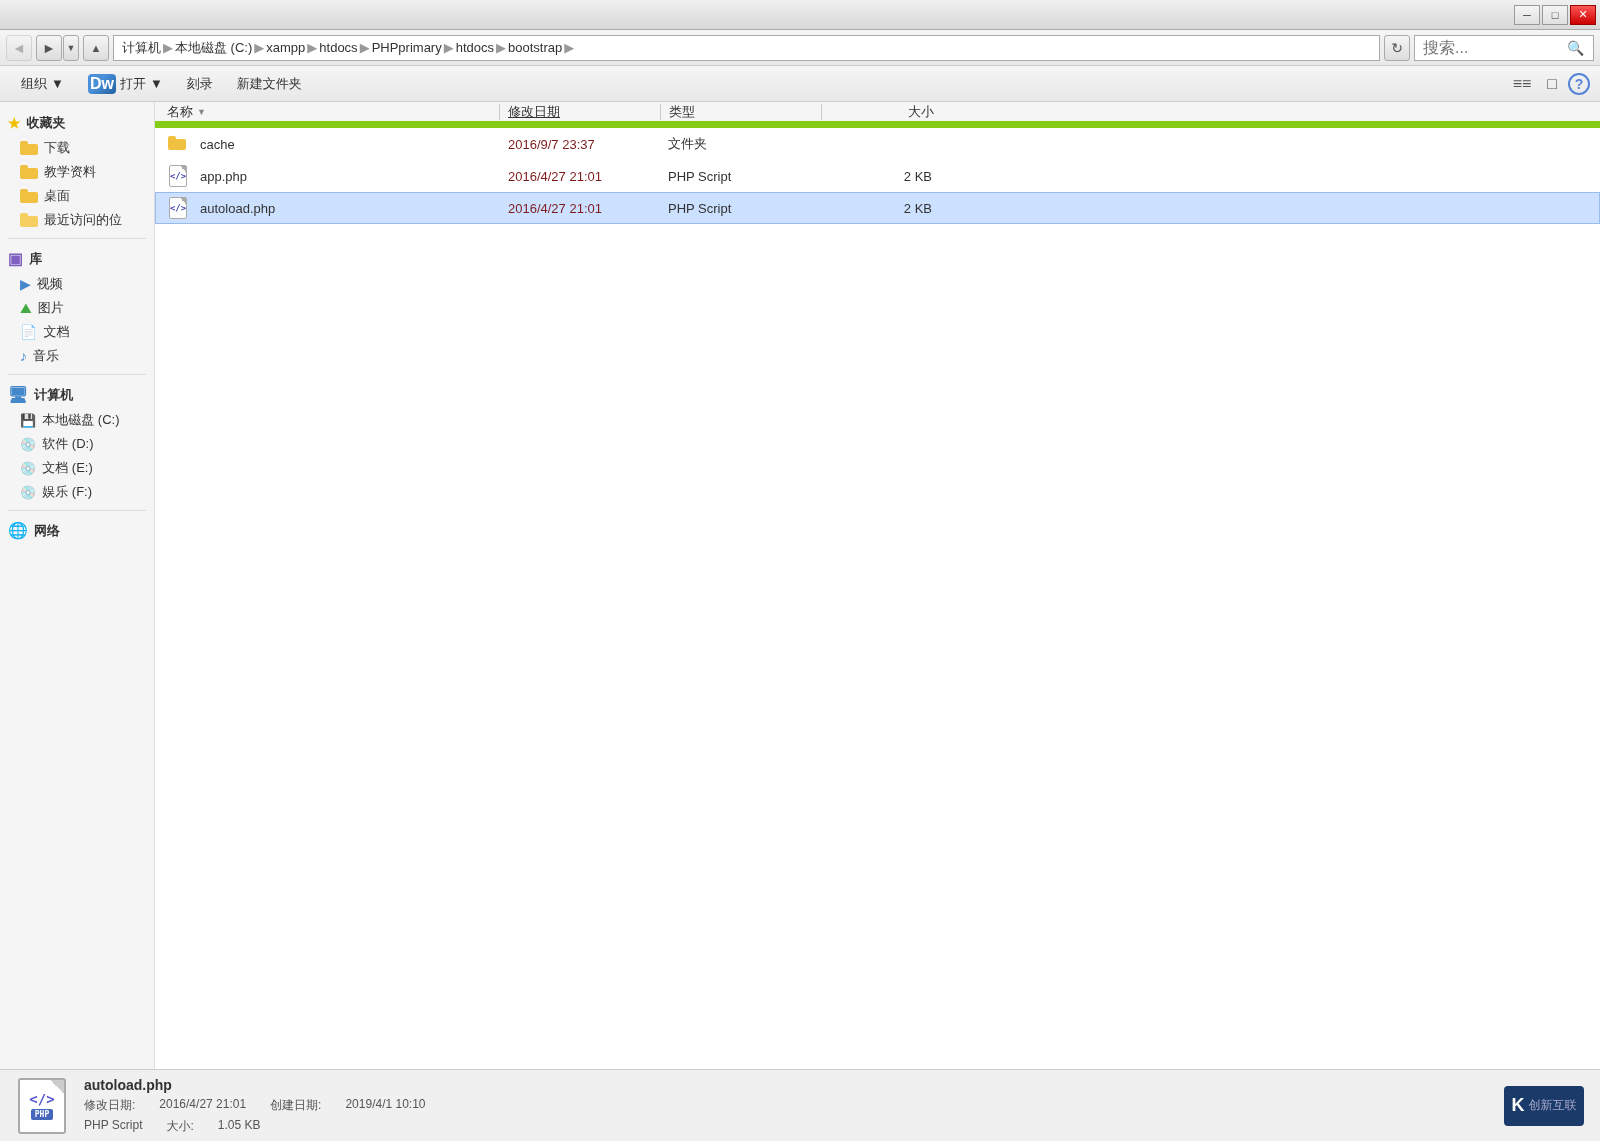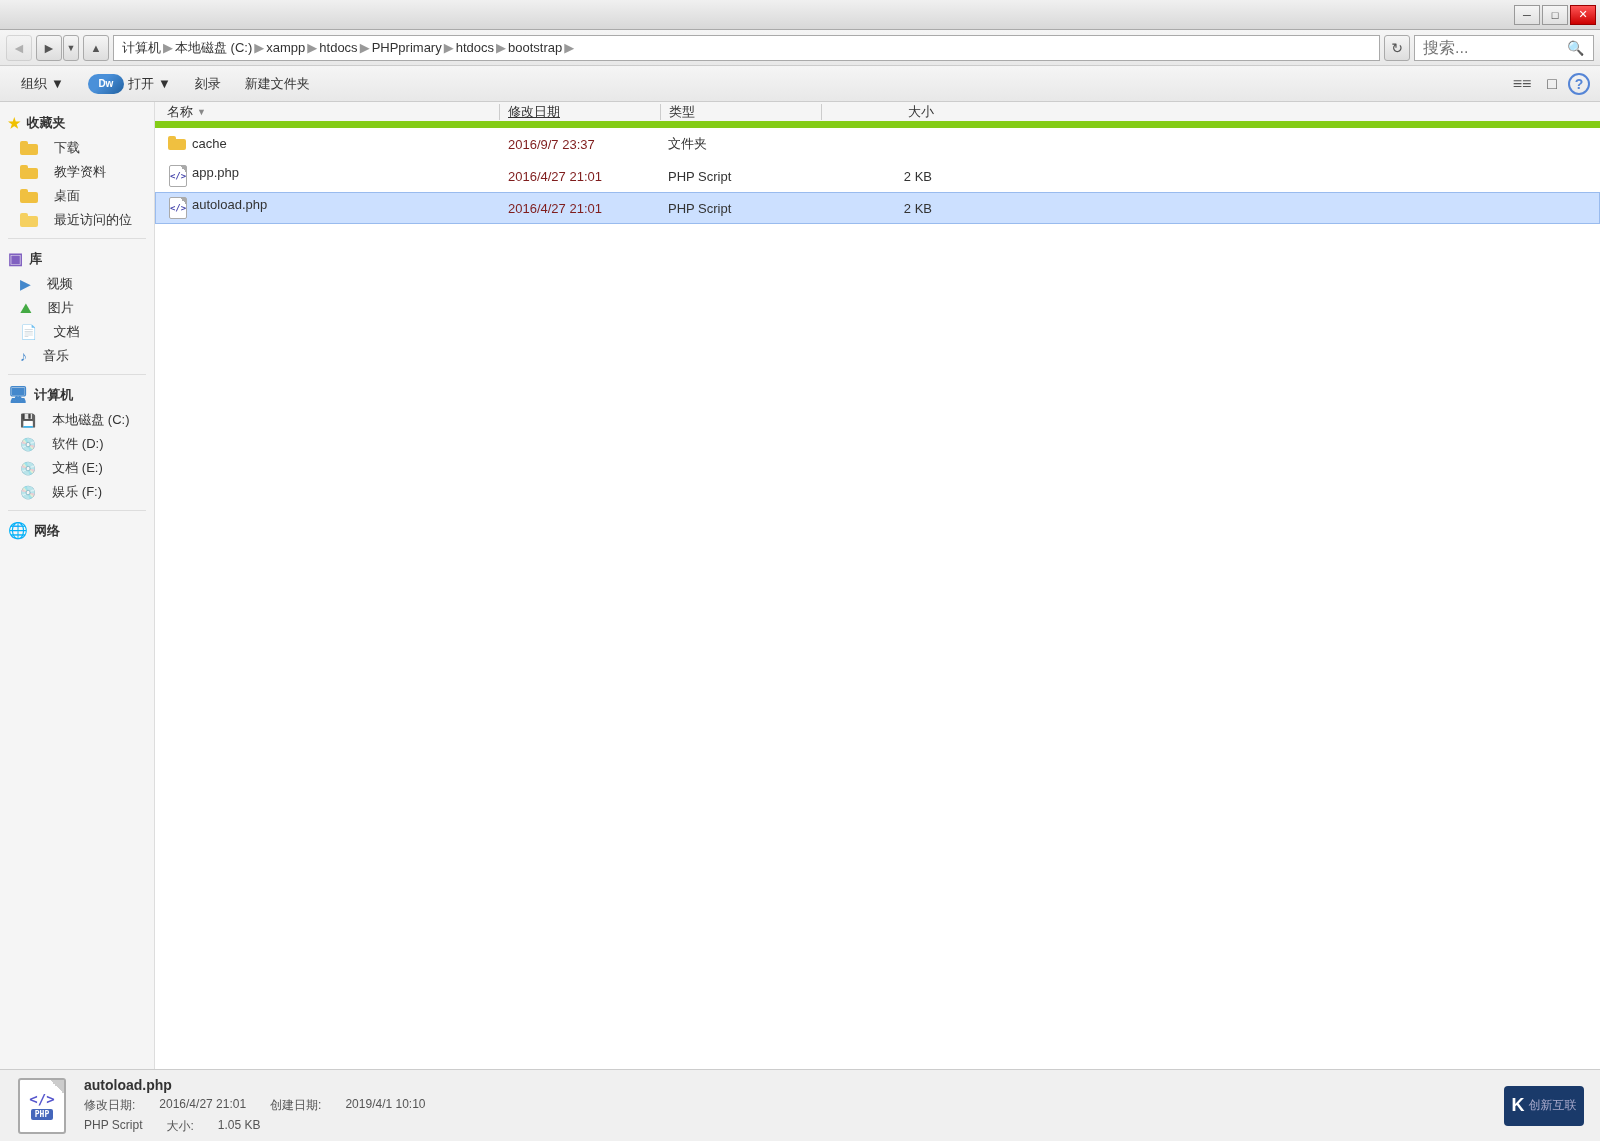--- a/index.html
+++ b/index.html
@@ -103,25 +103,25 @@
       height: 28px;
       padding: 0 10px;
       border: 1px solid transparent;
       background: transparent;
       cursor: pointer;
       display: flex; align-items: center; gap: 4px;
       font-size: 13px; color: #333;
       border-radius: 3px;
     }
     .toolbar-btn .dw-icon {
-      width: 36px; height: 20px;
+      width: 28px; height: 20px;
       background: linear-gradient(135deg, #4a90d9 40%, #2060a0 100%);
-      color: #fff; font-size: 10px; font-weight: bold;
-      display: flex; align-items: center; justify-content: center;
-      border-radius: 10px;
+      color: #fff; font-size: 16px; font-weight: bold;
+      display: flex; align-items: center; justify-content: center;
+      border-radius: 4px;
     }
     .toolbar-spacer { flex: 1; }
     .view-btn {
       width: 28px; height: 28px;
       border: 1px solid transparent;
       background: transparent;
       cursor: pointer;
       display: flex; align-items: center; justify-content: center;
       font-size: 16px; color: #555;
       border-radius: 3px;
@@ -154,21 +154,21 @@
       overflow-y: auto;
       padding: 8px 0;
     }
     .sidebar-section { margin-bottom: 4px; }
     .sidebar-group-label {
       display: flex; align-items: center; gap: 6px;
       padding: 4px 8px;
       font-size: 13px; font-weight: bold; color: #333;
     }
     .sidebar-item {
-      display: flex; align-items: center; gap: 16px;
+      display: flex; align-items: center; gap: 6px;
       padding: 3px 8px 3px 20px;
       font-size: 13px; color: #333;
       cursor: pointer;
     }
     .sidebar-divider { height: 1px; background: #ddd; margin: 6px 8px; }
 
     
     .icon-folder { display: inline-block; width: 18px; height: 14px; position: relative; }
     .icon-folder::before {
       content: '';
@@ -233,21 +233,21 @@
       padding: 0 4px;
       cursor: pointer;
       border: 1px solid transparent;
     }
     .file-row.selected {
       background: #cce0ff;
       border: 1px solid #99bbee;
     }
     .file-cell-name {
       width: 340px; padding: 0 8px;
-      display: flex; gap: 4px;
+      display: flex; align-items: center; gap: 12px;
       font-size: 13px; color: #333;
       overflow: hidden; white-space: nowrap;
     }
     .file-cell-date { width: 160px; padding: 0 8px; font-size: 13px; color: #7f1d1d; }
     .file-cell-type { width: 160px; padding: 0 8px; font-size: 13px; color: #333; }
     .file-cell-size { width: 120px; padding: 0 8px; font-size: 13px; color: #333; text-align: right; }
 
     
     .icon-php {
       width: 20px; height: 22px;

